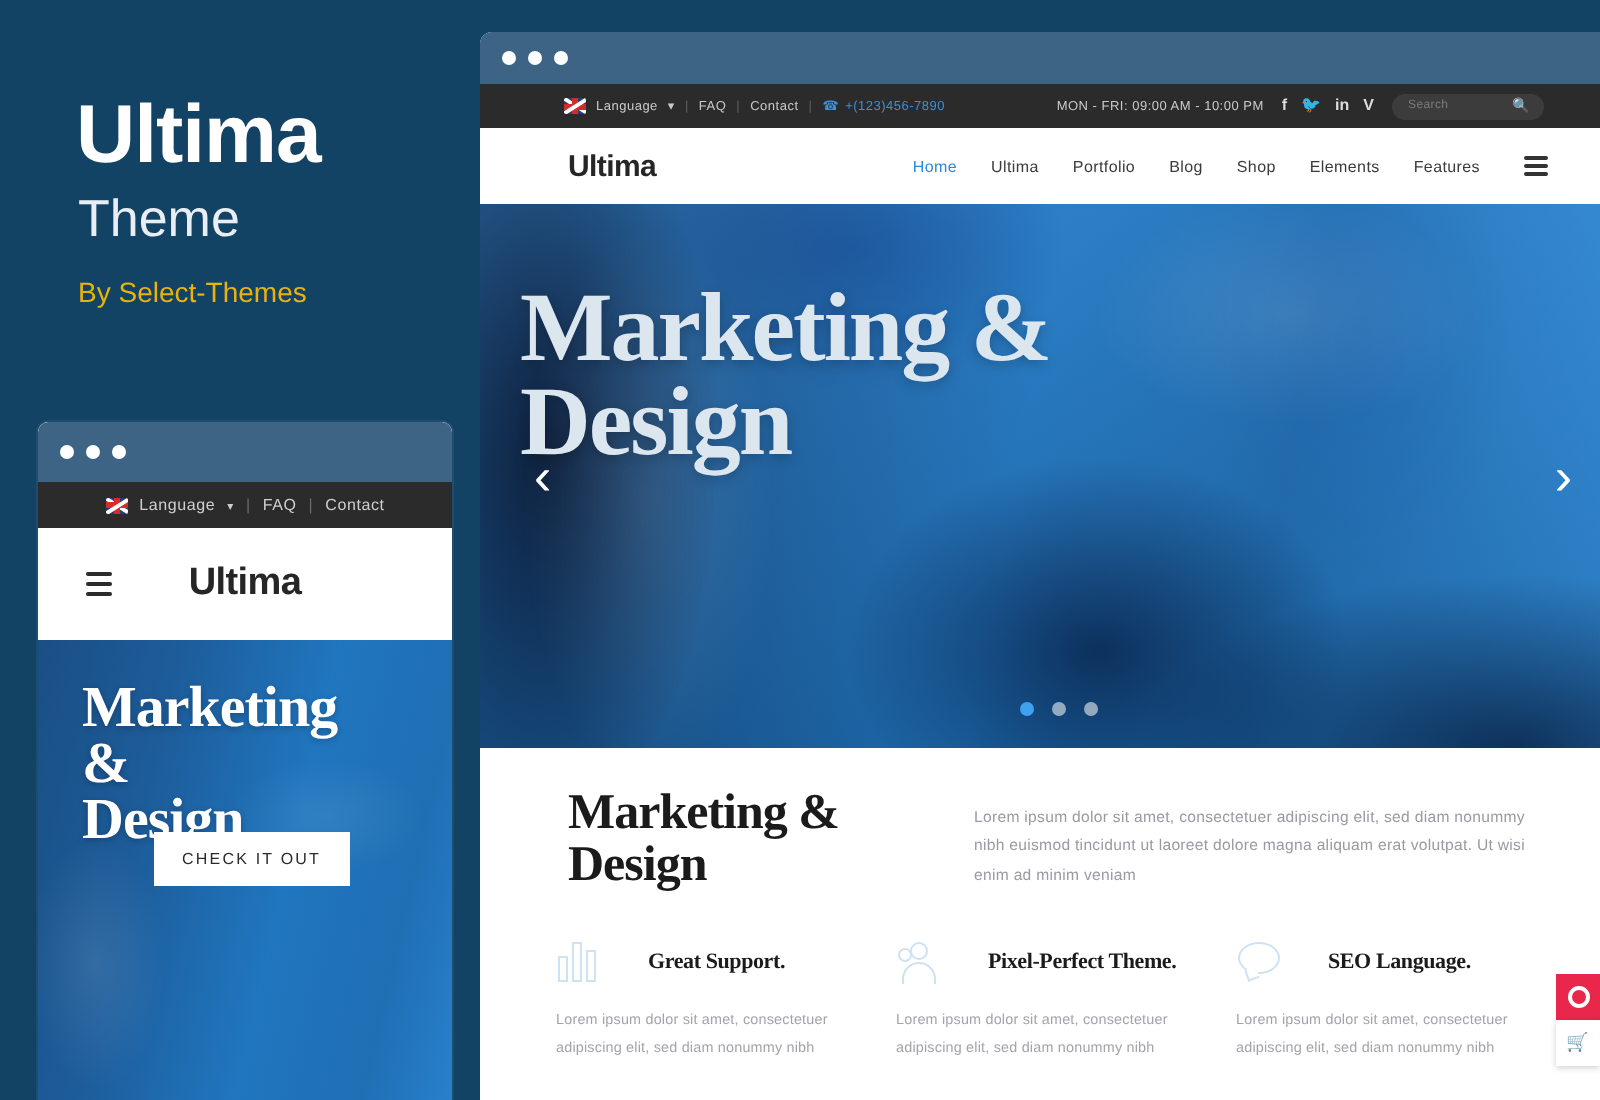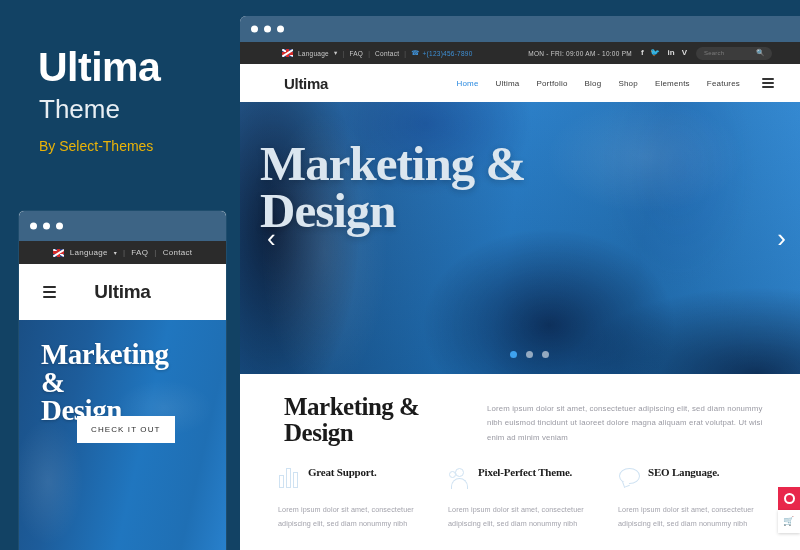--- a/index.html
+++ b/index.html
@@ -190,21 +190,21 @@
     position:absolute; left:44px; top:20px;
     font-family:"Liberation Serif", serif; font-weight:bold;
     font-size:25px; line-height:1.02; color:#1b1b1b; letter-spacing:-.5px;
   }
   .sec-text {
     position:absolute; left:247px; top:28px; width:293px;
     font-size:7.8px; line-height:1.85; color:#9a9aa3; letter-spacing:.15px;
   }
   .features { position:absolute; left:38px; top:92px; display:flex; gap:0; width:510px; }
   .feat { width:170px; position:relative; padding-right:22px; }
-  .feat-head { display:flex; align-items:flex-start; gap:6px; height:30px; }
+  .feat-head { display:flex; align-items:center; gap:22px; height:30px; }
   .feat-title { font-family:"Liberation Serif", serif; font-weight:bold;
                 font-size:11px; color:#1b1b1b; letter-spacing:-.2px; }
   .feat-text { margin-top:7px; font-size:7.2px; line-height:1.95; color:#a3a3ac; letter-spacing:.1px; }
   .ficon { width:24px; height:24px; position:relative; flex:0 0 24px; }
 
   
   .ic-bars i { position:absolute; bottom:2px; width:5px; border:1.3px solid #cfe2f2; background:transparent;}
   .ic-bars i:nth-child(1){ left:1px; height:13px; }
   .ic-bars i:nth-child(2){ left:8px; height:20px; }
   .ic-bars i:nth-child(3){ left:15px; height:16px; }

